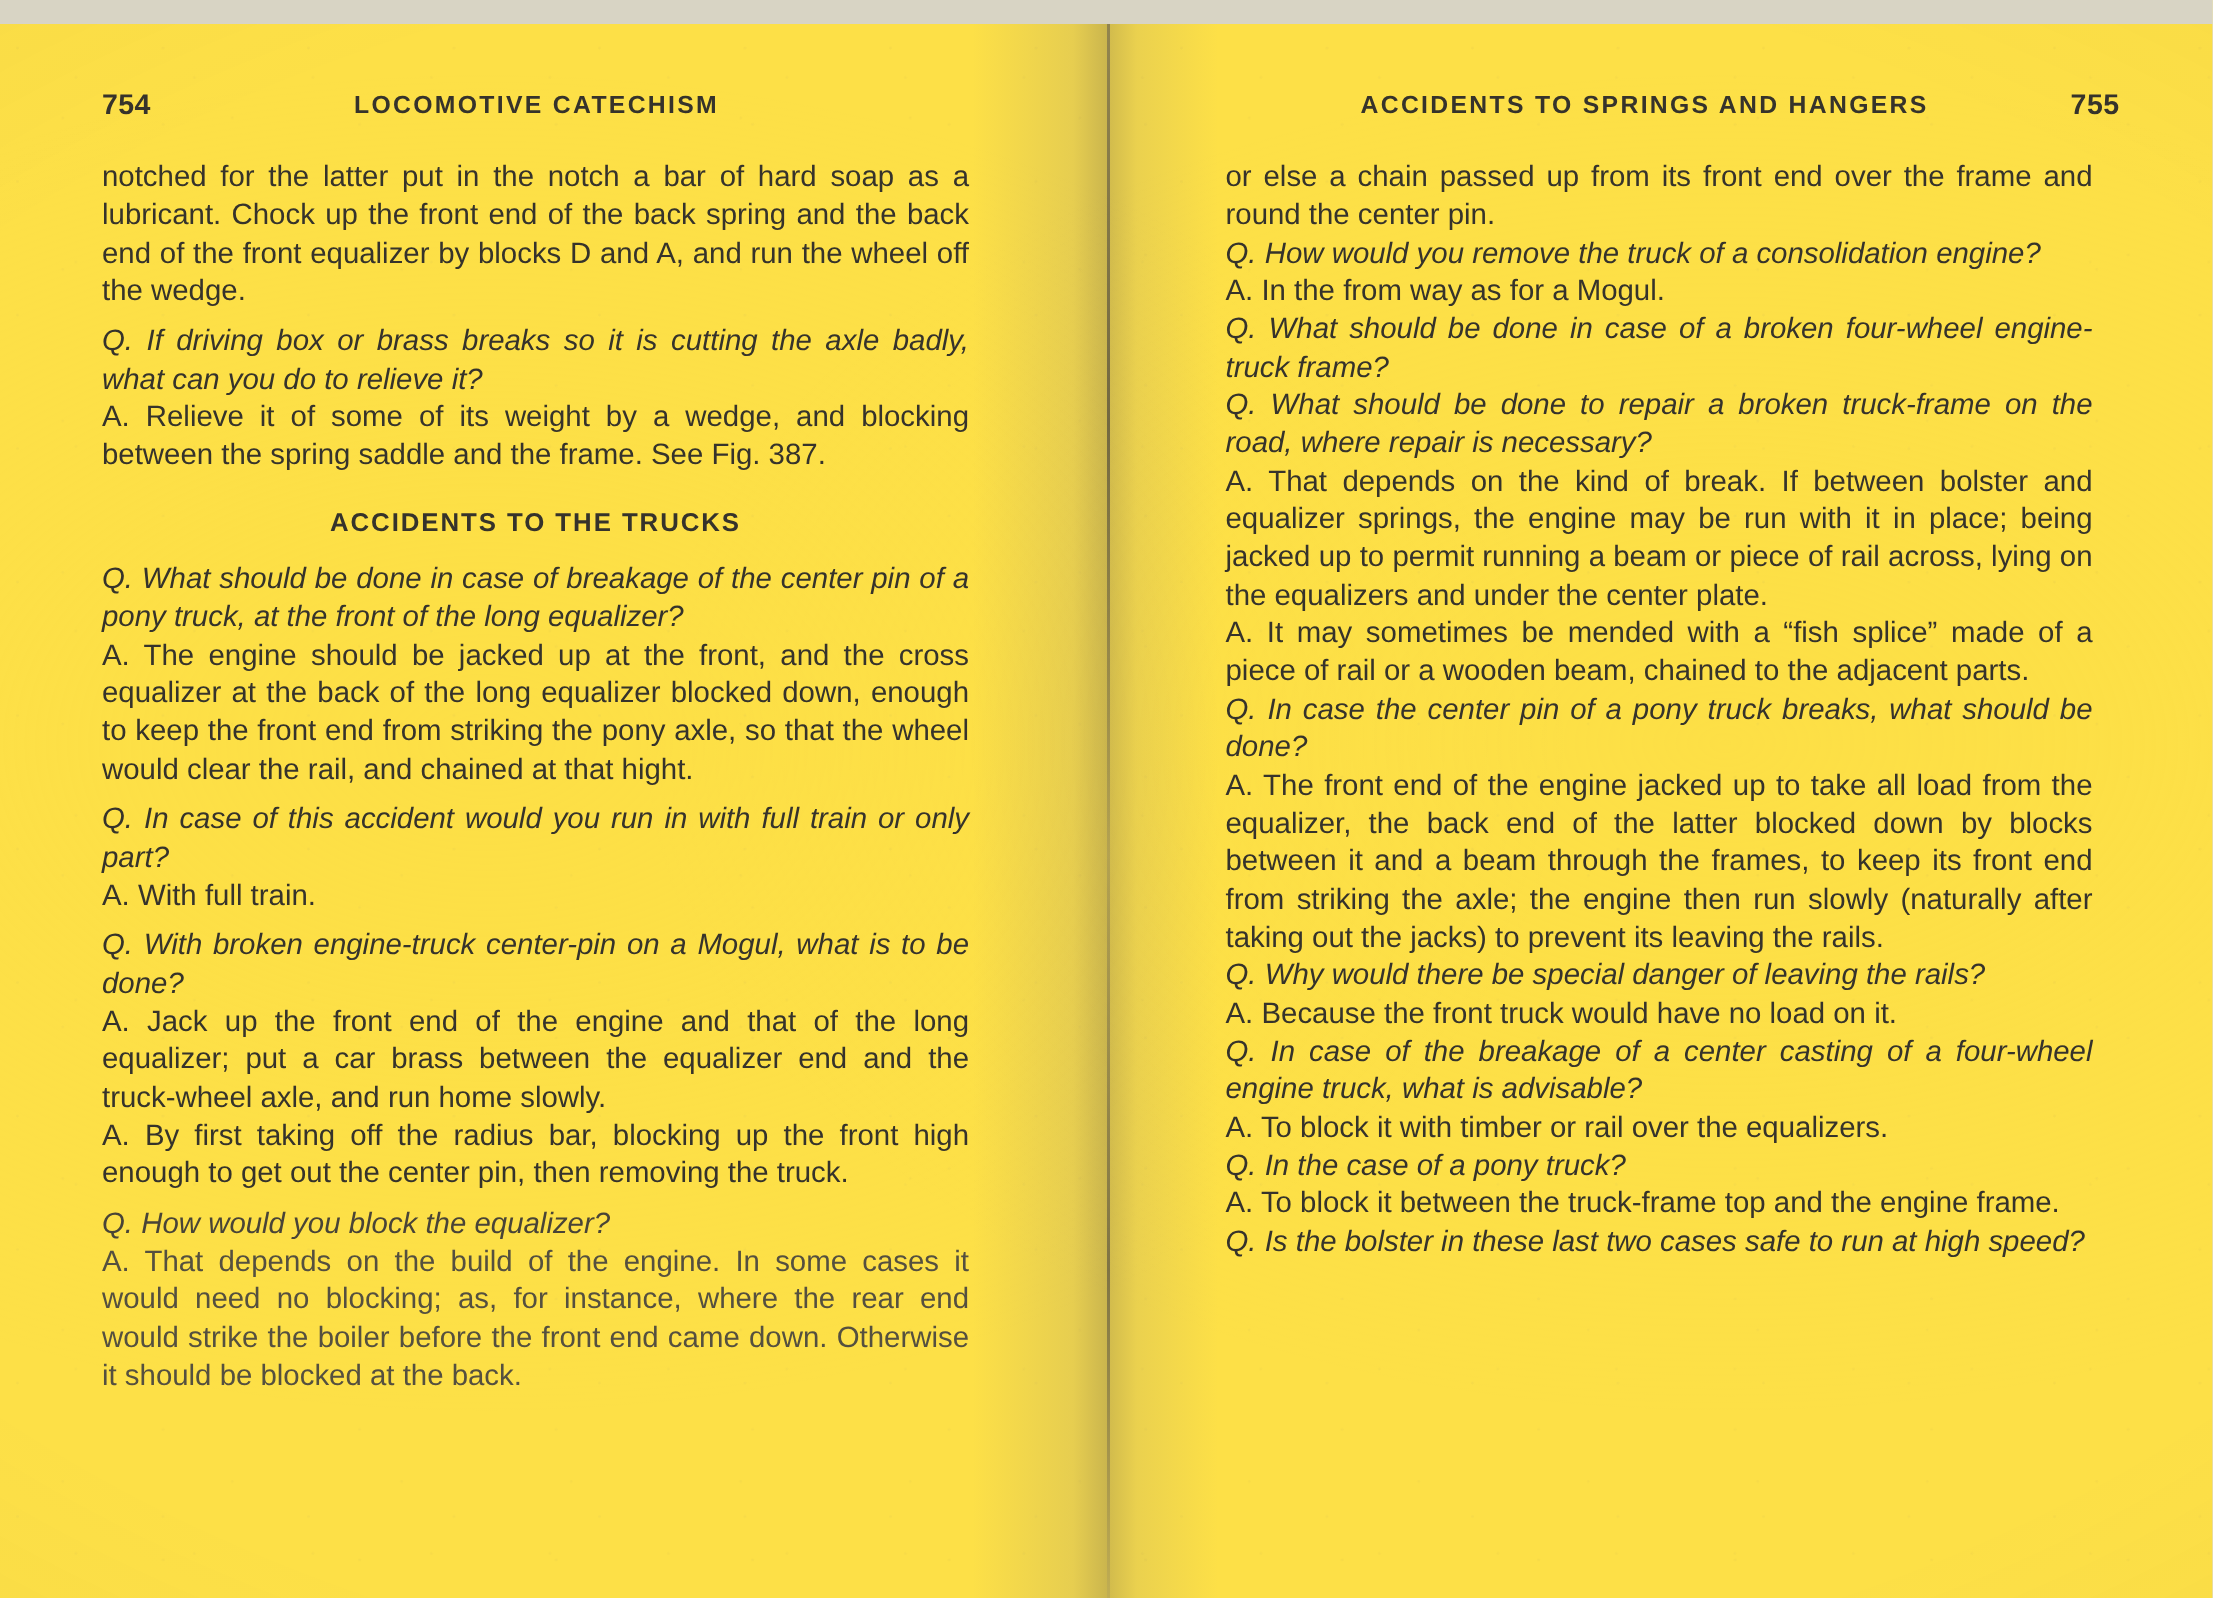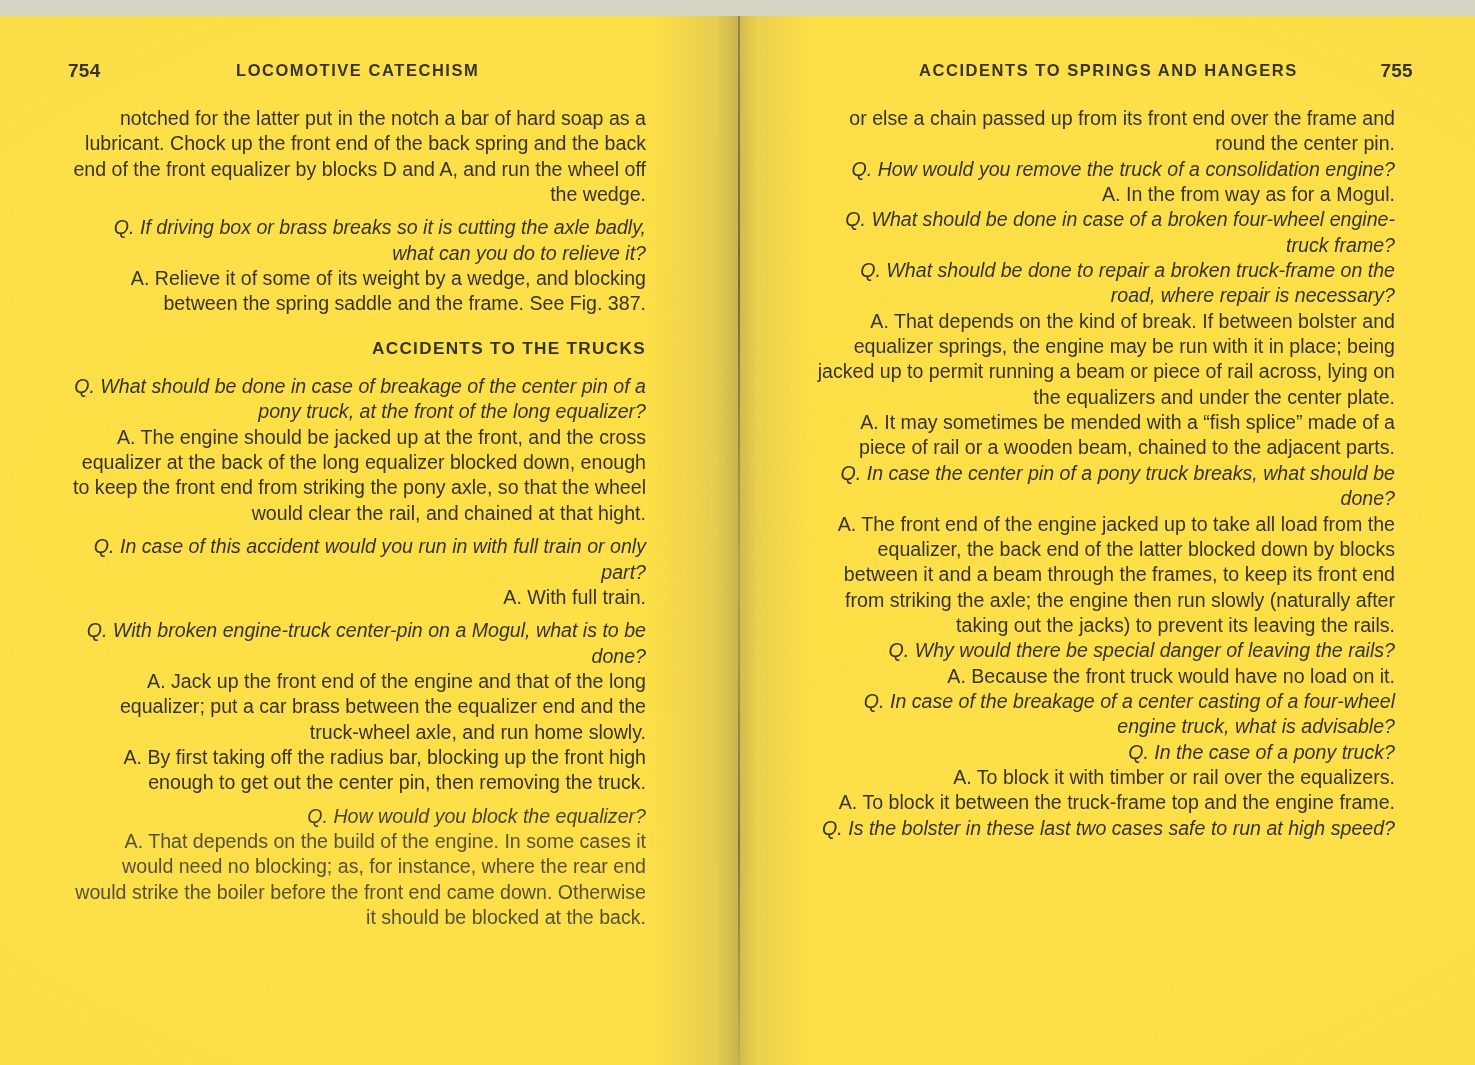--- a/index.html
+++ b/index.html
@@ -109,37 +109,36 @@
 
   .rh-title {
     position: absolute;
     top: 1px;
     font-size: 16.5px;
     font-weight: 700;
     letter-spacing: 1.55px;
     white-space: nowrap;
   }
   .rh-title-left  { left: 236px; }
-  .rh-title-right { left: 144px; }
+  .rh-title-right { left: 132px; }
 
   .column {
     position: absolute;
     top: 90px;
     font-size: 19.6px;
     line-height: 25.35px;
     text-align: justify;
     text-justify: inter-word;
   }
   .col-left  { left: 68px;  width: 578px; }
   .col-right { left: 42px;  width: 578px; }
 
   .column p {
     margin: 0;
     text-indent: 0;
-    text-align: right;
   }
   .p-flush   { text-indent: 0; }
   .p-indent  { text-indent: 1.45em; }
 
   .qa-q {
     font-style: italic;
     margin-top: 8px !important;
   }
   .qa-q-tight { margin-top: 0 !important; }
   .qa-a { margin-top: 0 !important; }
@@ -203,22 +202,22 @@
       <p class="p-indent qa-a">A. In the from way as for a Mogul.</p>
       <p class="p-indent qa-q qa-q-tight">Q. What should be done in case of a broken four-wheel engine-truck frame?</p>
       <p class="p-indent qa-q qa-q-tight">Q. What should be done to repair a broken truck-frame on the road, where repair is necessary?</p>
       <p class="p-indent qa-a">A. That depends on the kind of break.  If between bolster and equalizer springs, the engine may be run with it in place; being jacked up to permit running a beam or piece of rail across, lying on the equalizers and under the center plate.</p>
       <p class="p-indent qa-a">A. It may sometimes be mended with a “fish splice” made of a piece of rail or a wooden beam, chained to the adjacent parts.</p>
       <p class="p-indent qa-q qa-q-tight">Q. In case the center pin of a pony truck breaks, what should be done?</p>
       <p class="p-indent qa-a">A. The front end of the engine jacked up to take all load from the equalizer, the back end of the latter blocked down by blocks between it and a beam through the frames, to keep its front end from striking the axle; the engine then run slowly (naturally after taking out the jacks) to prevent its leaving the rails.</p>
       <p class="p-indent qa-q qa-q-tight">Q. Why would there be special danger of leaving the rails?</p>
       <p class="p-indent qa-a">A. Because the front truck would have no load on it.</p>
       <p class="p-indent qa-q qa-q-tight">Q. In case of the breakage of a center casting of a four-wheel engine truck, what is advisable?</p>
+      <p class="p-indent qa-a">A. To block it with timber or rail over the equalizers.</p>
       <p class="p-indent qa-q qa-q-tight">Q. In the case of a pony truck?</p>
-      <p class="p-indent qa-a">A. To block it with timber or rail over the equalizers.</p>
       <p class="p-indent qa-a">A. To block it between the truck-frame top and the engine frame.</p>
       <p class="p-indent qa-q qa-q-tight">Q. Is the bolster in these last two cases safe to run at high speed?</p>
     </div>
   </div>
 
   <div class="paper-tone"></div>
   <div class="paper-speckle"></div>
 </div>
 
 </body></html>

